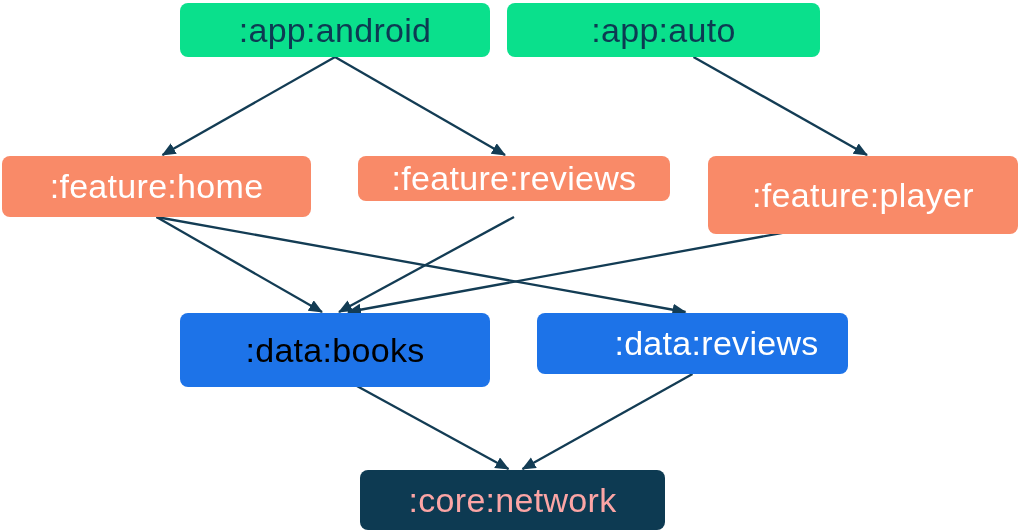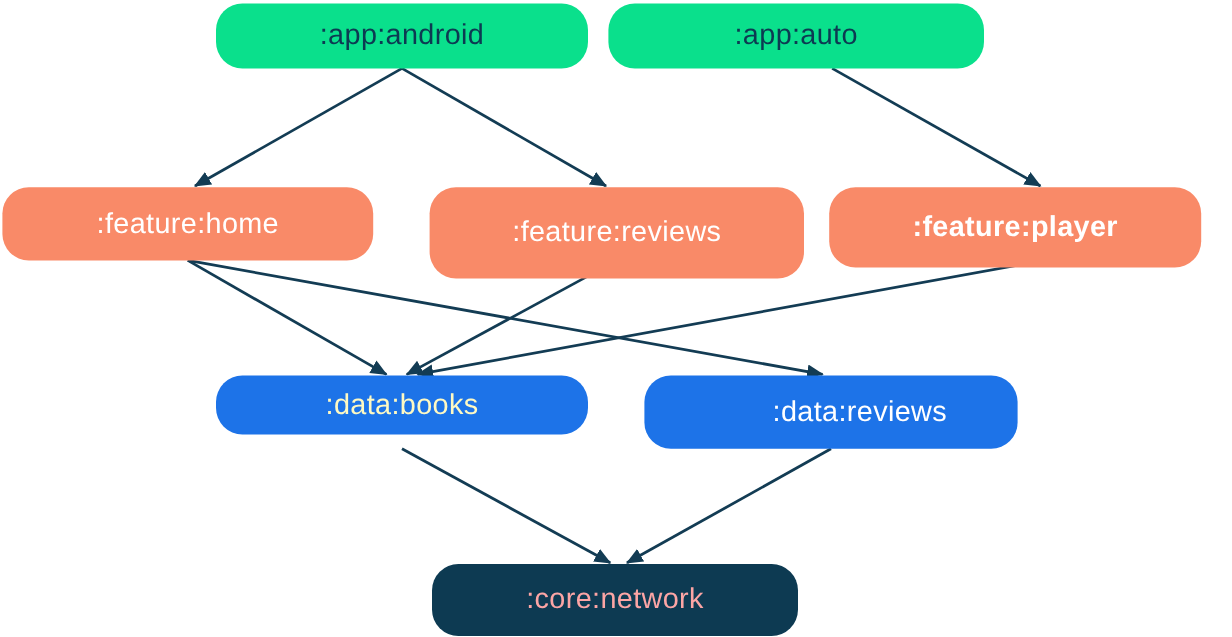--- a/index.html
+++ b/index.html
@@ -25,25 +25,25 @@
     pointer-events: none;
   }
   .edge-layer line {
     stroke: var(--edge-color, #133c54);
     stroke-width: 2.3;
     fill: none;
   }
   .node {
     position: absolute;
     box-sizing: border-box;
-    border-radius: 22px;
+    border-radius: 8px;
     display: flex;
     align-items: center;
     justify-content: center;
-    font-size: 24px;
+    font-size: 34px;
     font-weight: 400;
     letter-spacing: 0.3px;
     white-space: nowrap;
   }
 </style>
 </head>
 <body>
 
 <div class="graph">
   <svg class="edge-layer" width="1027" height="531" viewBox="0 0 1027 531" xmlns="http://www.w3.org/2000/svg">
@@ -67,27 +67,27 @@
   <div>
       <div class="node" style="left: 180px; top: 3px; width: 310px; height: 54px; background: rgb(10, 224, 140); color: rgb(13, 58, 82);">
         <span>:app:android</span>
       </div>
       <div class="node" style="left: 507px; top: 3px; width: 313px; height: 54px; background: rgb(10, 224, 140); color: rgb(13, 58, 82);">
         <span>:app:auto</span>
       </div>
       <div class="node" style="left: 2px; top: 156px; width: 309px; height: 61px; background: rgb(249, 138, 104); color: rgb(255, 255, 255);">
         <span>:feature:home</span>
       </div>
-      <div class="node" style="left: 358px; top: 156px; width: 312px; height: 76px; background: rgb(249, 138, 104); color: rgb(255, 255, 255);">
+      <div class="node" style="left: 358px; top: 156px; width: 312px; height: 45px; background: rgb(249, 138, 104); color: rgb(255, 255, 255);">
         <span>:feature:reviews</span>
       </div>
-      <div class="node" style="left: 691px; top: 156px; width: 310px; height: 67px; background: rgb(249, 138, 104); color: rgb(255, 255, 255); font-weight: bold;">
+      <div class="node" style="left: 708px; top: 156px; width: 310px; height: 78px; background: rgb(249, 138, 104); color: rgb(255, 255, 255);">
         <span>:feature:player</span>
       </div>
-      <div class="node" style="left: 180px; top: 313px; width: 310px; height: 49px; background: rgb(29, 115, 232); color: #fef9c3;">
+      <div class="node" style="left: 180px; top: 313px; width: 310px; height: 74px; background: rgb(29, 115, 232); color: #000000;">
         <span>:data:books</span>
       </div>
       <div class="node" style="left: 537px; top: 313px; width: 311px; height: 61px; background: rgb(29, 115, 232); color: rgb(255, 255, 255); padding-left: 48px;">
         <span>:data:reviews</span>
       </div>
       <div class="node" style="left: 360px; top: 470px; width: 305px; height: 60px; background: rgb(13, 58, 82); color: #fca5a5;">
         <span>:core:network</span>
       </div>
     </div>
 </div>

